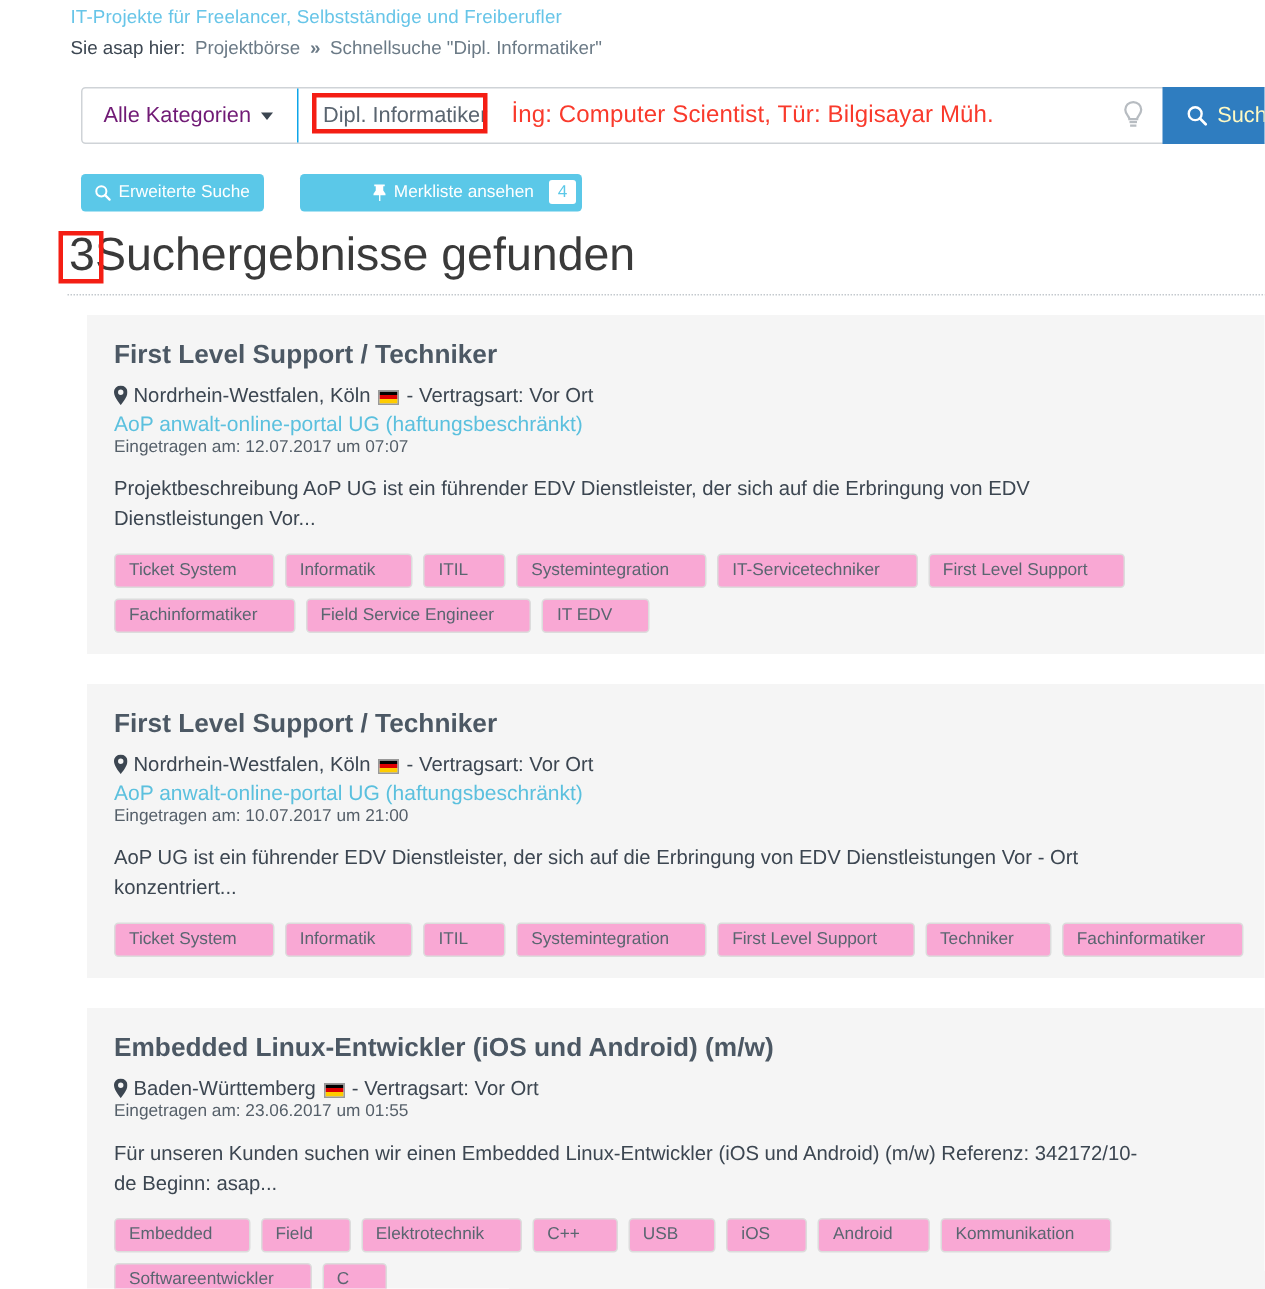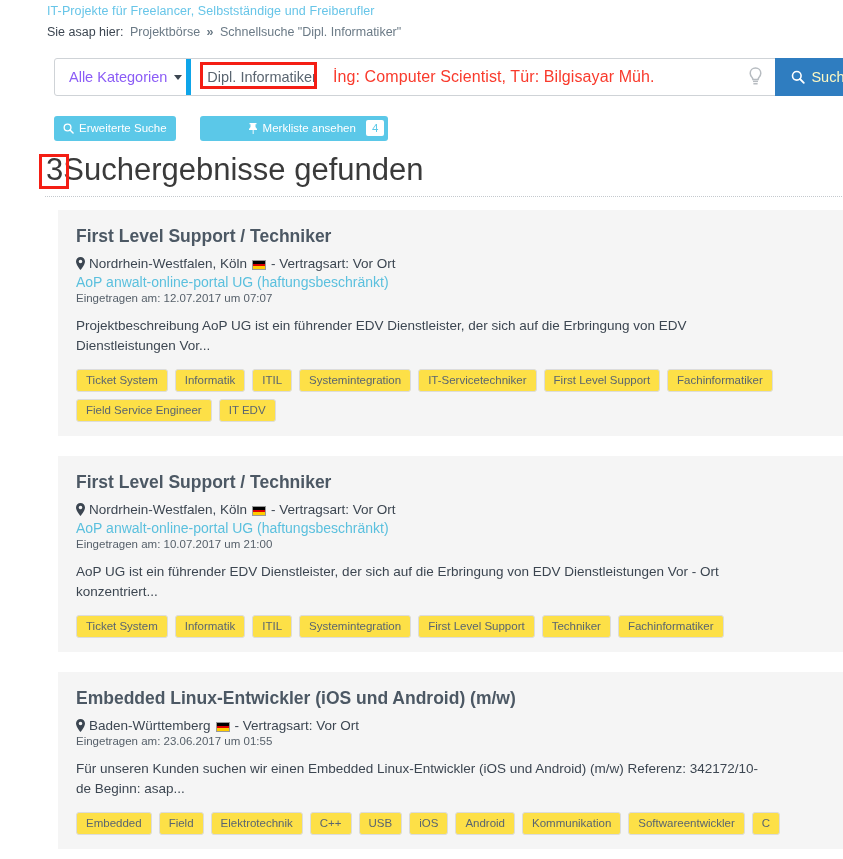--- a/index.html
+++ b/index.html
@@ -34,23 +34,23 @@
   .searchbar {
     position: absolute; left: 14px; top: 58px;
     width: 815px; height: 38px;
     border: 1px solid #cfd3d7;
     border-radius: 3px;
     background: #fff;
     display: flex; align-items: stretch;
   }
   .cat-select {
     display: flex; align-items: center; gap: 7px;
-    padding: 0 4px 0 14px;
-    font-size: 14.5px; color: #8b5cf6;
-    border-right: 5px solid #0ea5e9;
+    padding: 0 16px 0 14px;
+    font-size: 14.5px; color: #701a75;
+    border-right: 1px solid #0ea5e9;
     white-space: nowrap; cursor: pointer;
   }
   .caret {
     width: 0; height: 0;
     border-left: 4.5px solid transparent;
     border-right: 4.5px solid transparent;
     border-top: 5px solid #3c4651;
     display: inline-block;
   }
   .query-wrap {
@@ -145,22 +145,22 @@
     font-size: 14px; color: #5bc0de; margin-bottom: 1px;
     cursor: pointer; line-height: 1.3;
   }
   .entry-date { font-size: 11.5px; color: #555f69; margin-bottom: 12px; }
   .desc {
     font-size: 13.5px; color: #3c4651; line-height: 1.45;
     margin-bottom: 14px; max-width: 690px;
   }
   .tags { display: flex; flex-wrap: wrap; gap: 7px 7px; }
   .tag {
-    background: #fde047; border: 1px solid #dcdcdc; border-radius: 3px;
-    font-size: 11.5px; color: #5a6570; padding: 4px 9px 5px 9px;
+    background: #f9a8d4; border: 1px solid #dcdcdc; border-radius: 3px;
+    font-size: 11.5px; color: #5a6570; padding: 4px 24px 5px 9px;
     white-space: nowrap; cursor: pointer;
   }
 </style>
 </head>
 <body>
 
 <div class="page">
 
   <div class="tagline">IT-Projekte für Freelancer, Selbstständige und Freiberufler</div>
 

